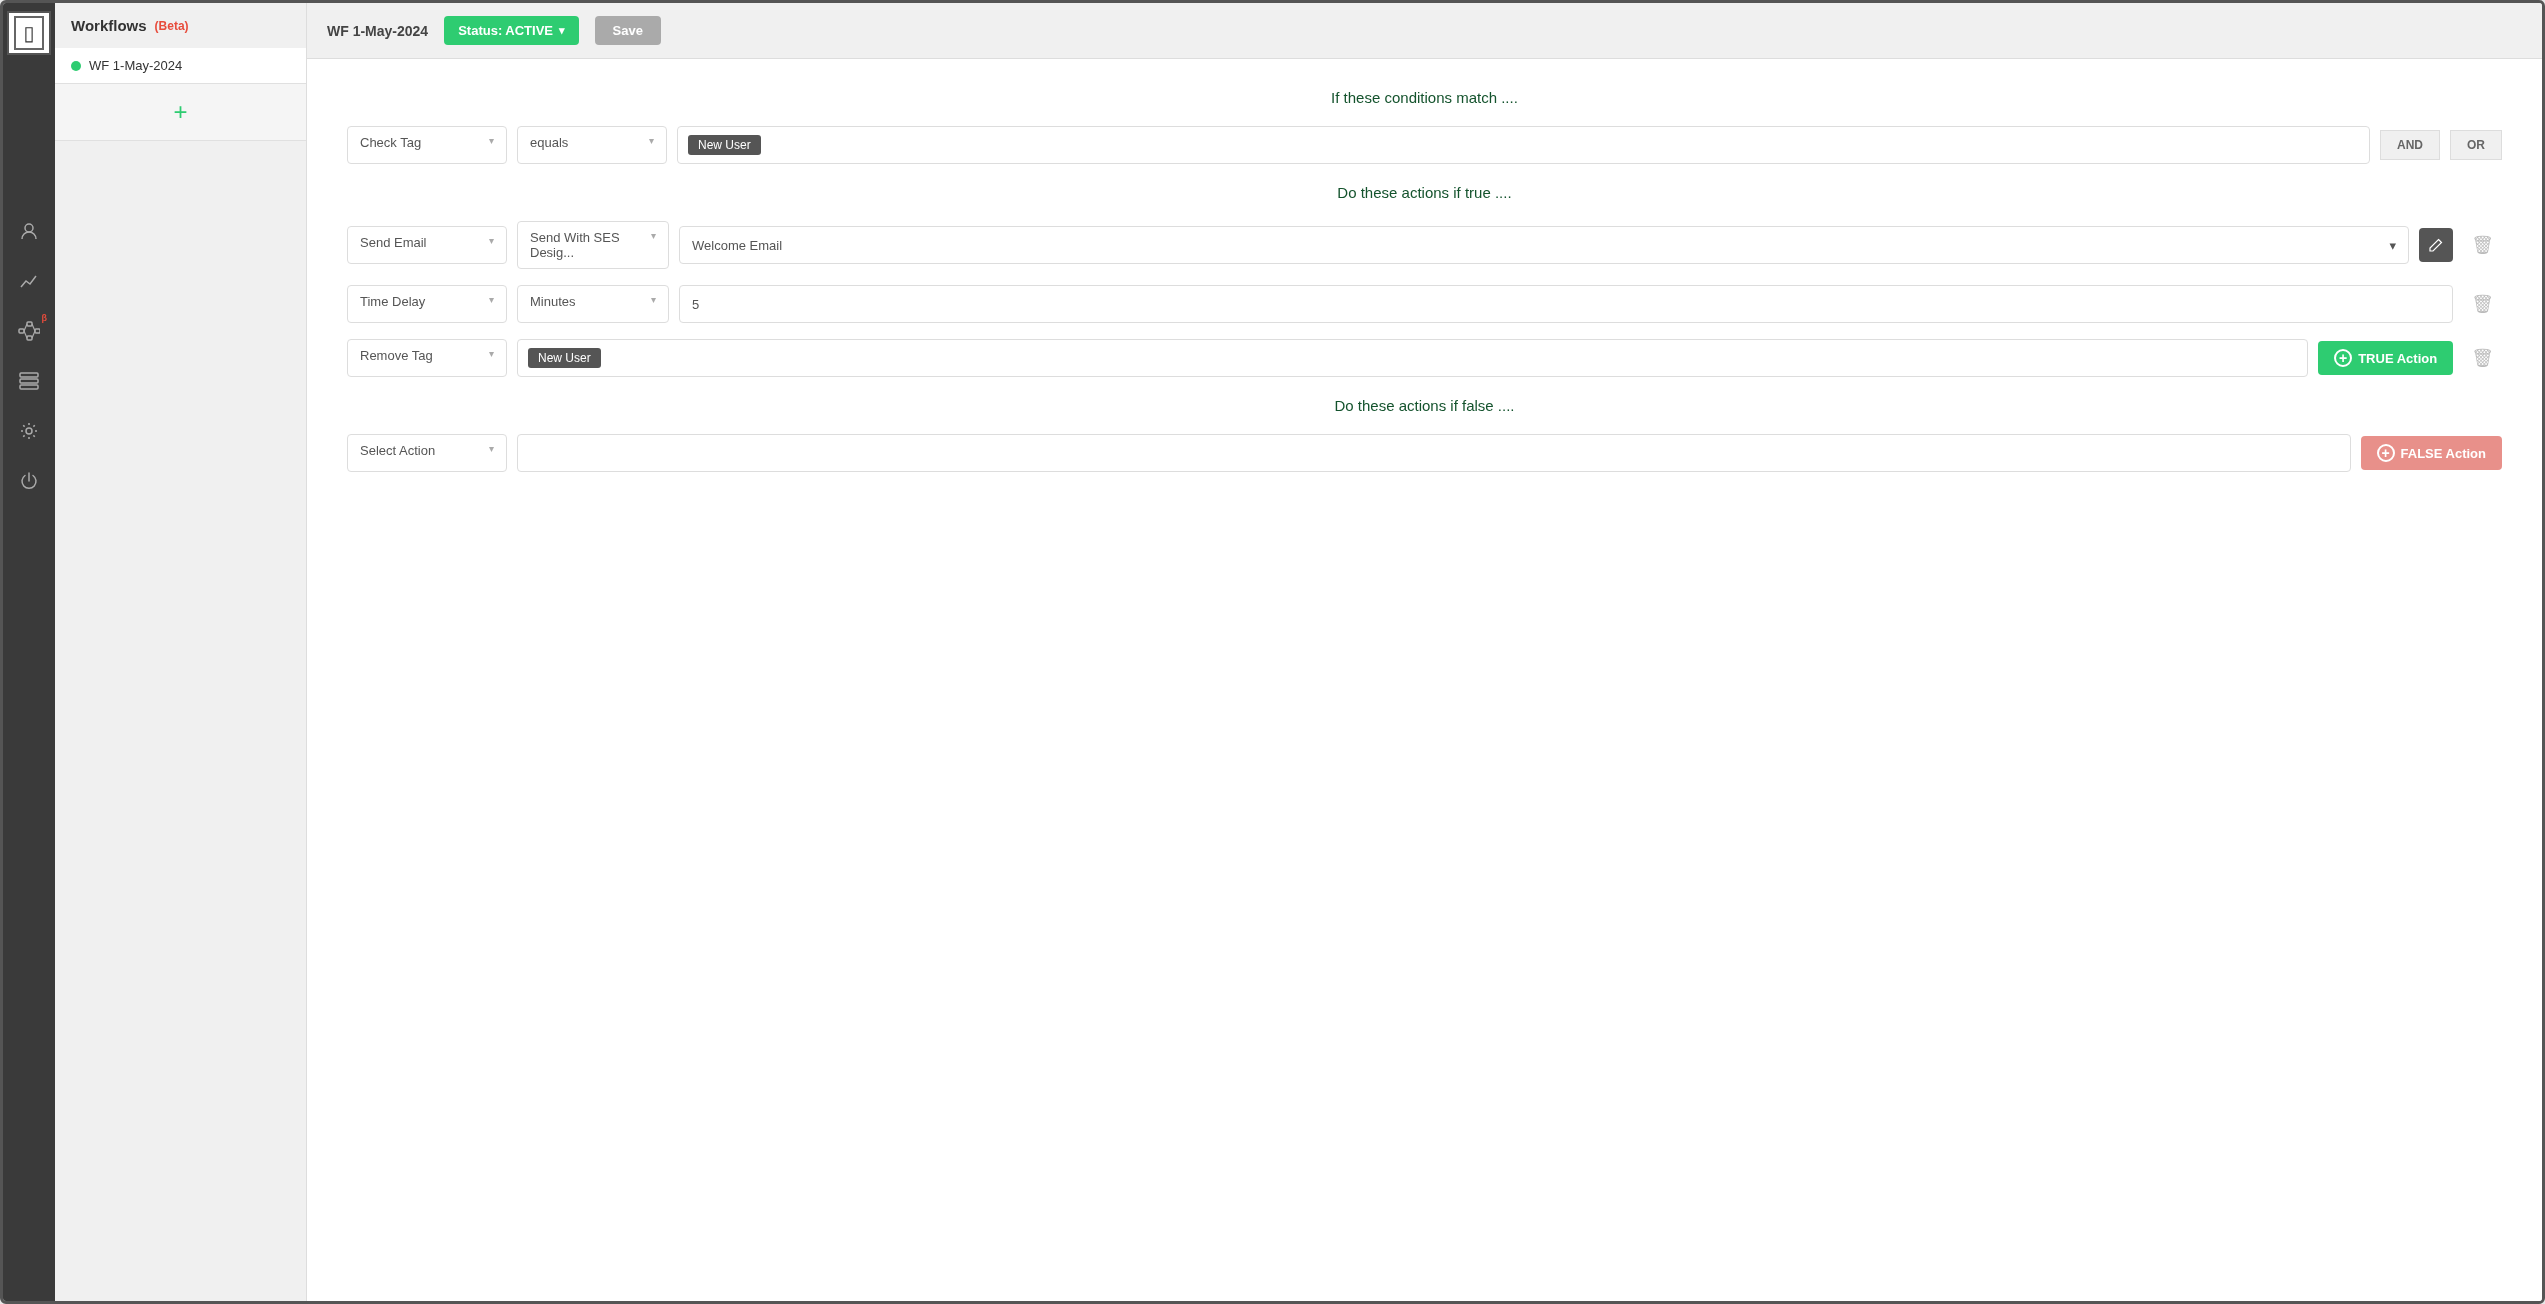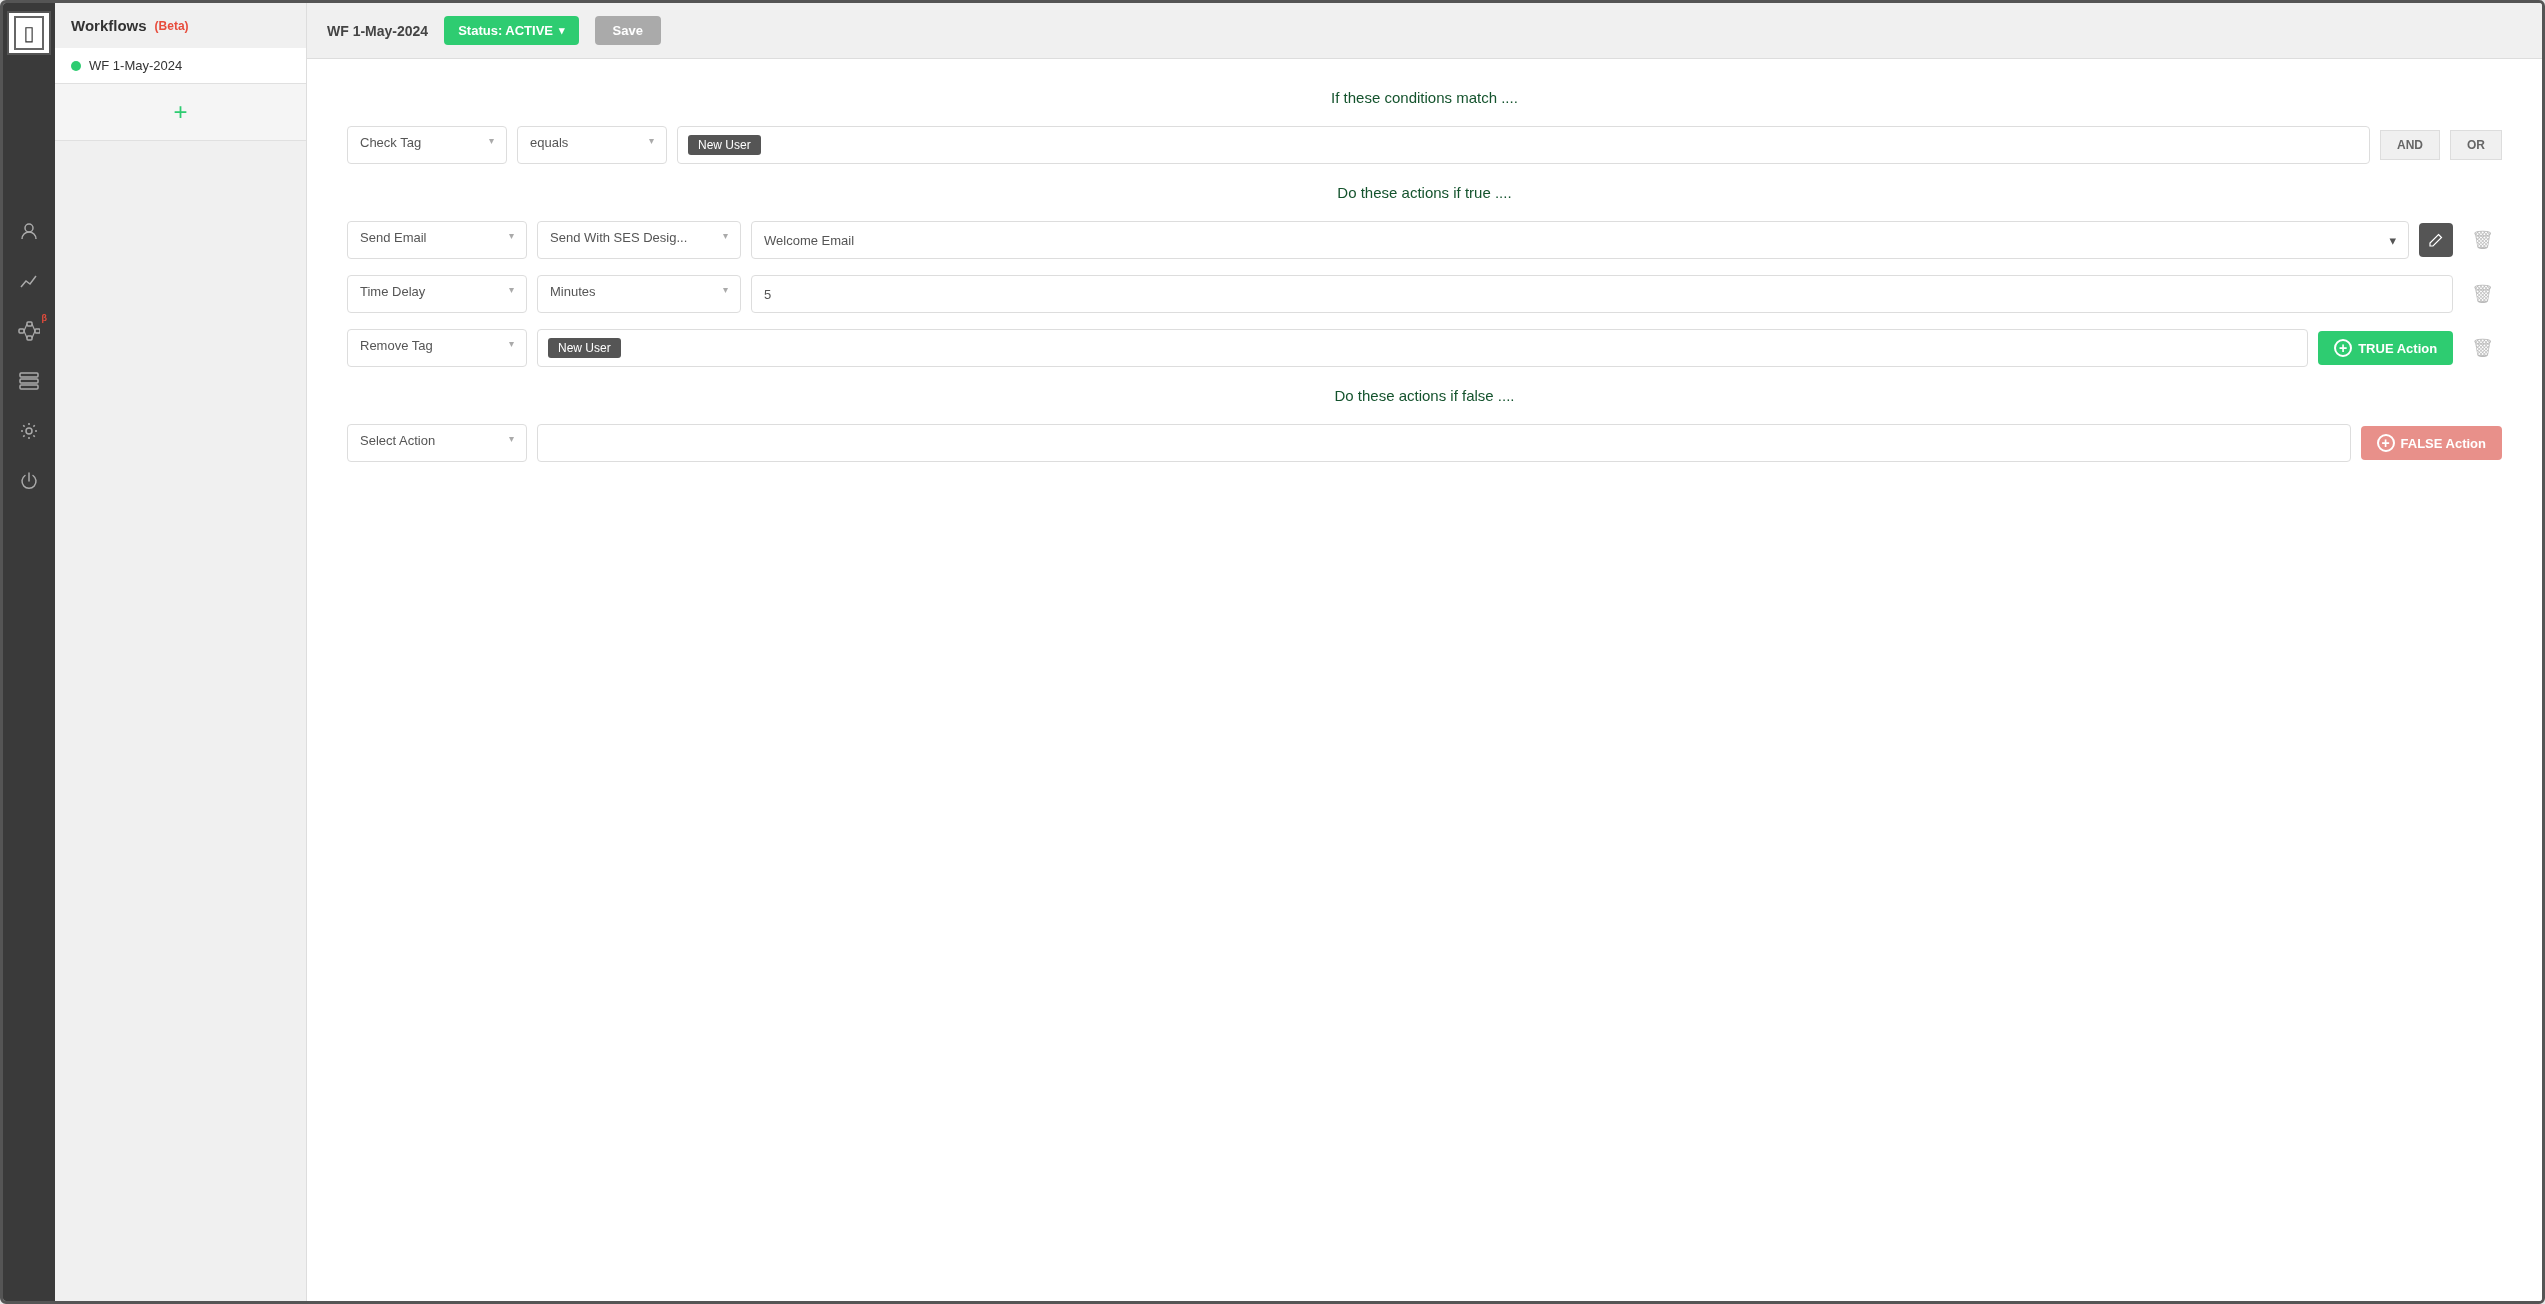--- a/index.html
+++ b/index.html
@@ -215,22 +215,22 @@
       cursor: pointer;
     }
 
     
     .action-row {
       display: flex;
       align-items: center;
       gap: 10px;
       margin-bottom: 16px;
     }
-    .action-select { width: 180px; }
-    .action-subselect { width: 204px; }
+    .action-select { width: 160px; }
+    .action-subselect { width: 152px; }
     .action-value {
       flex: 1;
       border: 1px solid #ddd;
       border-radius: 4px;
       padding: 8px 12px;
       font-size: 13px;
       color: #555;
       background: white;
       min-height: 38px;
       display: flex;

